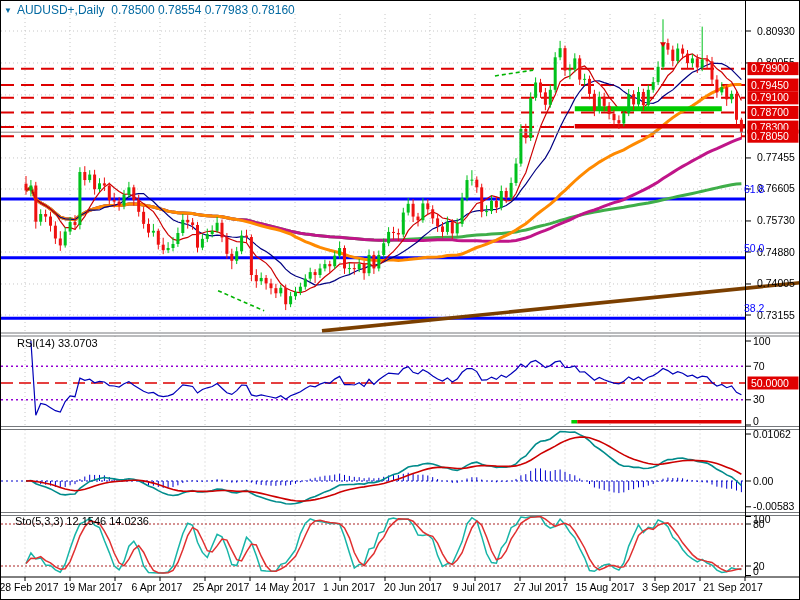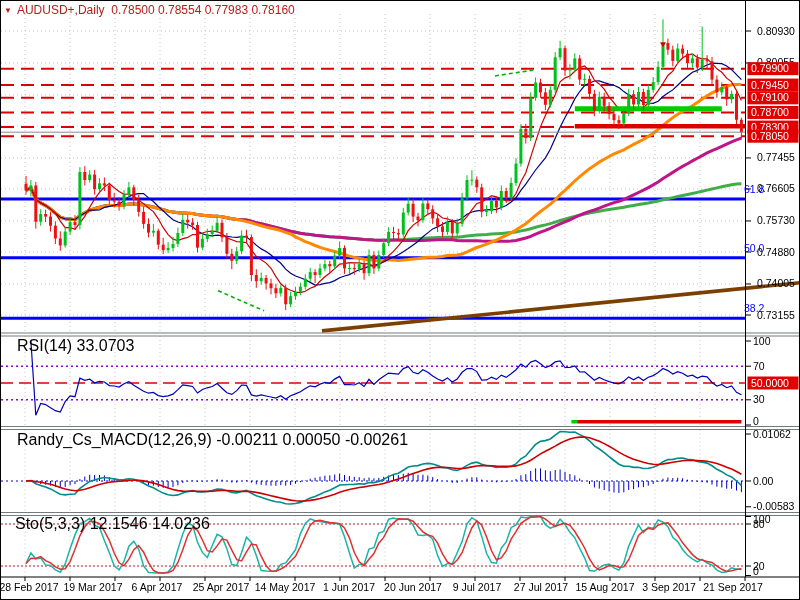--- a/index.html
+++ b/index.html
@@ -1,22 +1,22 @@
 <!DOCTYPE html>
 <html><head>
 <meta charset="utf-8">
 <style>
   html,body{margin:0;padding:0;background:#fff;}
   .chart{position:relative;width:800px;height:600px;background:#fff;overflow:hidden;
          font-family:"Liberation Sans",sans-serif;}
   .chart svg{position:absolute;left:0;top:0;}
   .overlay{position:absolute;z-index:5;white-space:pre;}
-  .title{left:4px;top:3px;font-size:12px;color:#b91c1c;}
+  .title{left:4px;top:3px;font-size:12px;color:#0369a1;}
   .title .dd{font-size:8px;margin-right:5px;position:relative;top:-1px;cursor:pointer;}
-  .indlabel{font-size:16px;color:#000;padding-left:8px;}
+  .indlabel{font-size:11px;color:#000;padding-left:8px;}
   .rsi-label{left:9px;top:337px;}
   .macd-label{left:9px;top:431px;}
   .sto-label{left:7px;top:515px;text-align:right;}
   text{font-family:"Liberation Sans",sans-serif;}
 </style>
 </head>
 <body>
 
 <div class="chart">
   <svg id="cv" width="800" height="600" viewBox="0 0 800 600">
@@ -692,15 +692,14 @@
         <text x="541" y="591" font-size="10.5" fill="#000" text-anchor="middle">27 Jul 2017</text>
         <text x="605" y="591" font-size="10.5" fill="#000" text-anchor="middle">15 Aug 2017</text>
         <text x="669" y="591" font-size="10.5" fill="#000" text-anchor="middle">3 Sep 2017</text>
         <text x="733" y="591" font-size="10.5" fill="#000" text-anchor="middle">21 Sep 2017</text>
       </g>
     </svg>
 
   <div class="overlay title"><span class="dd">▼</span><span>AUDUSD+,Daily  0.78500 0.78554 0.77983 0.78160</span></div>
 
   <div class="overlay indlabel rsi-label">RSI(14) 33.0703</div>
-  <div class="overlay indlabel macd-label">Randy_Cs_MACD(12,26,9) -0.00211 0.00050 -0.00261</div>
   <div class="overlay indlabel sto-label">Sto(5,3,3) 12.1546 14.0236</div>
 </div>
 
 </body></html>

